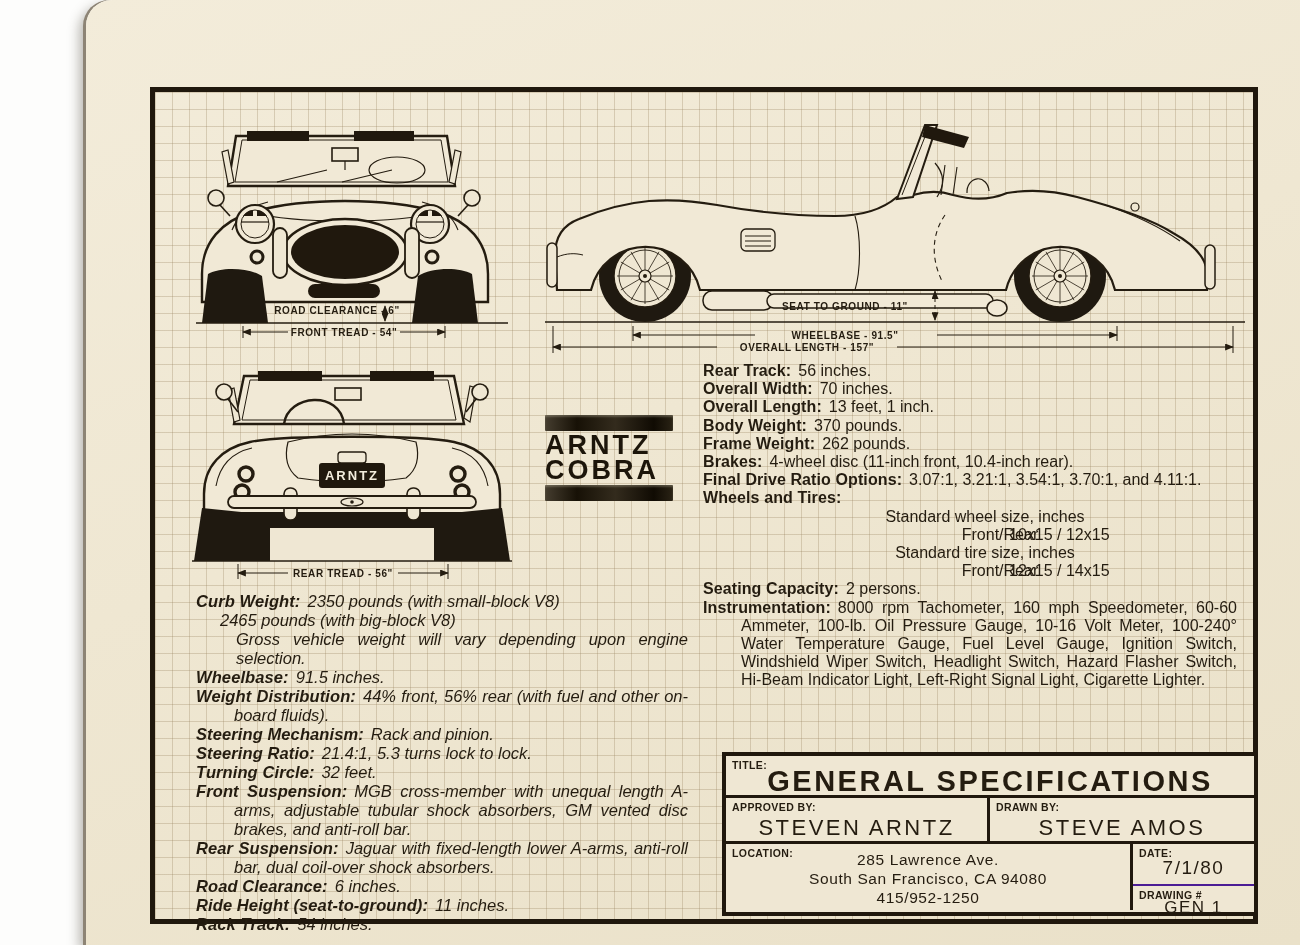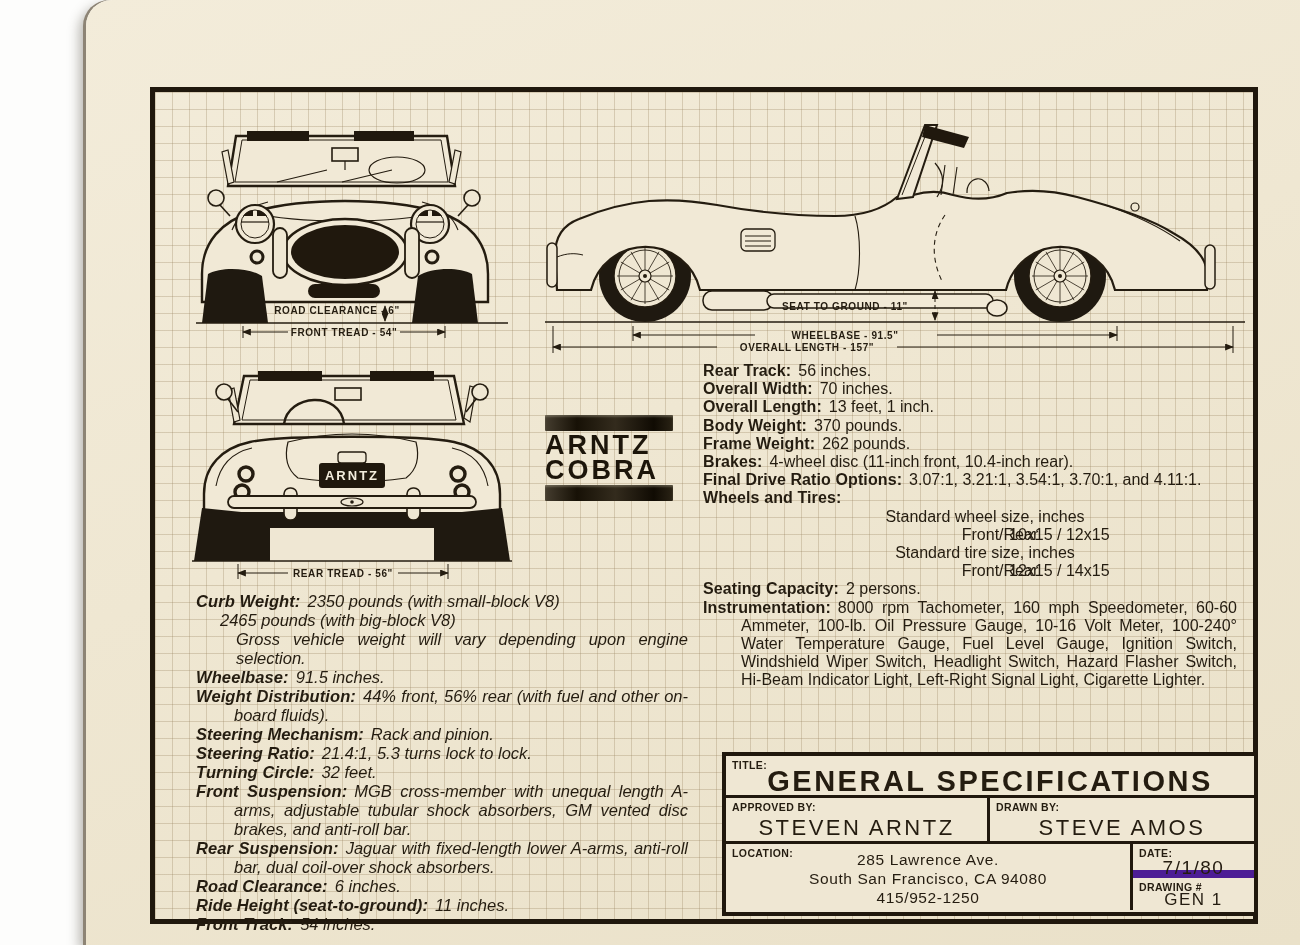--- a/index.html
+++ b/index.html
@@ -48,21 +48,21 @@
   .t-cell { position:relative; }
   .t-appr { width:264px; border-right:3px solid #20180d; }
   .t-drawn { flex:1; }
   .t-name { position:absolute; left:0; right:0; top:17px; text-align:center;
             font-size:22px; letter-spacing:2.5px; font-weight:500; }
   .t-row3 { display:flex; height:66px; }
   .t-loc { width:407px; border-right:3px solid #20180d; position:relative; }
   .t-addr { position:absolute; left:0; right:0; top:6px; text-align:center;
             font-size:15.5px; line-height:19px; letter-spacing:.6px; }
   .t-right { flex:1; display:flex; flex-direction:column; }
-  .t-date { height:34px; border-bottom:8px solid #4c1d95; position:relative; }
+  .t-date { height:42px; border-bottom:2px solid #4c1d95; position:relative; }
   .t-dwg  { flex:1; position:relative; }
   .t-val  { position:absolute; left:0; right:0; top:13px; text-align:center;
             font-size:19px; letter-spacing:1.5px; }
   .t-val2 { position:absolute; left:0; right:0; top:12px; text-align:center;
             font-size:17px; letter-spacing:1.5px; }
 </style>
 </head>
 <body>
 
 <div class="page">
@@ -271,21 +271,21 @@
     <div class="spec-cont2">Gross vehicle weight will vary depending upon engine selection.</div>
     <div class="spec"><b>Wheelbase:</b><span>91.5 inches.</span></div>
     <div class="spec"><b>Weight Distribution:</b><span>44% front, 56% rear (with fuel and other on-board fluids).</span></div>
     <div class="spec"><b>Steering Mechanism:</b><span>Rack and pinion.</span></div>
     <div class="spec"><b>Steering Ratio:</b><span>21.4:1, 5.3 turns lock to lock.</span></div>
     <div class="spec"><b>Turning Circle:</b><span>32 feet.</span></div>
     <div class="spec"><b>Front Suspension:</b><span>MGB cross-member with unequal length A-arms, adjustable tubular shock absorbers, GM vented disc brakes, and anti-roll bar.</span></div>
     <div class="spec"><b>Rear Suspension:</b><span>Jaguar with fixed-length lower A-arms, anti-roll bar, dual coil-over shock absorbers.</span></div>
     <div class="spec"><b>Road Clearance:</b><span>6 inches.</span></div>
     <div class="spec"><b>Ride Height (seat-to-ground):</b><span>11 inches.</span></div>
-    <div class="spec"><b>Front Track:</b><span>54 inches.</span></div>
+    <div class="spec"><b>Rack Track:</b><span>54 inches.</span></div>
   </div>
 
   <div class="tblock">
     <div class="t-row1">
       <div class="t-label">TITLE:</div>
       <div class="t-title">GENERAL SPECIFICATIONS</div>
     </div>
     <div class="t-row2">
       <div class="t-cell t-appr">
         <div class="t-label">APPROVED BY:</div>

